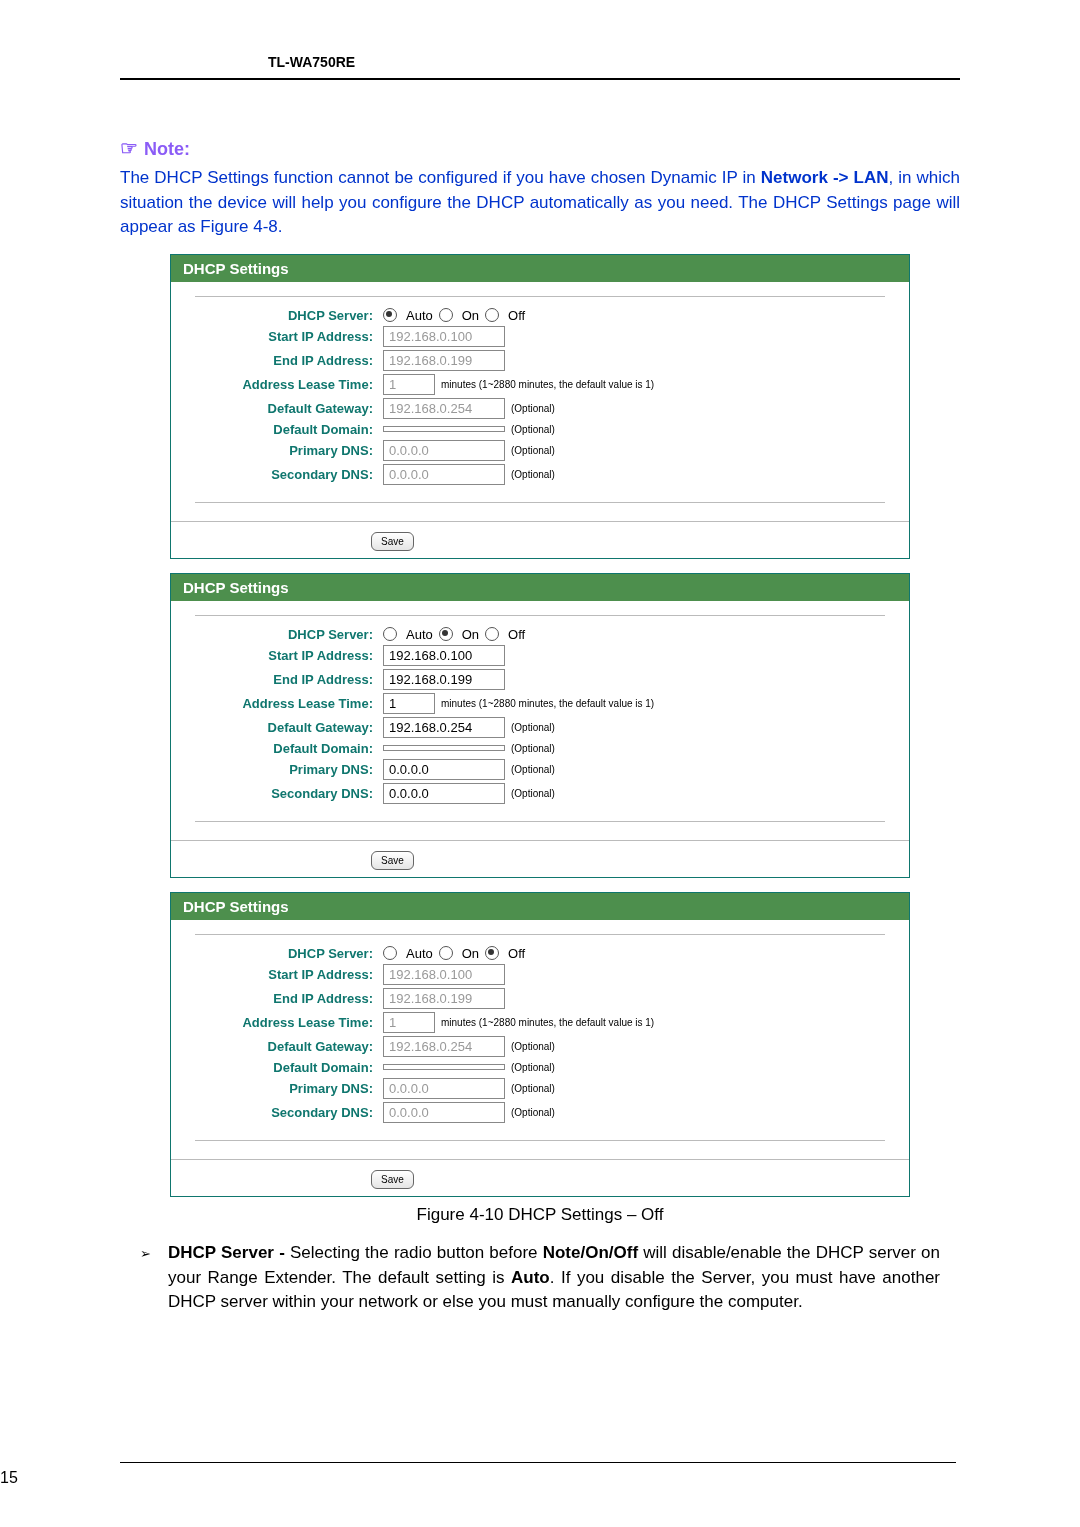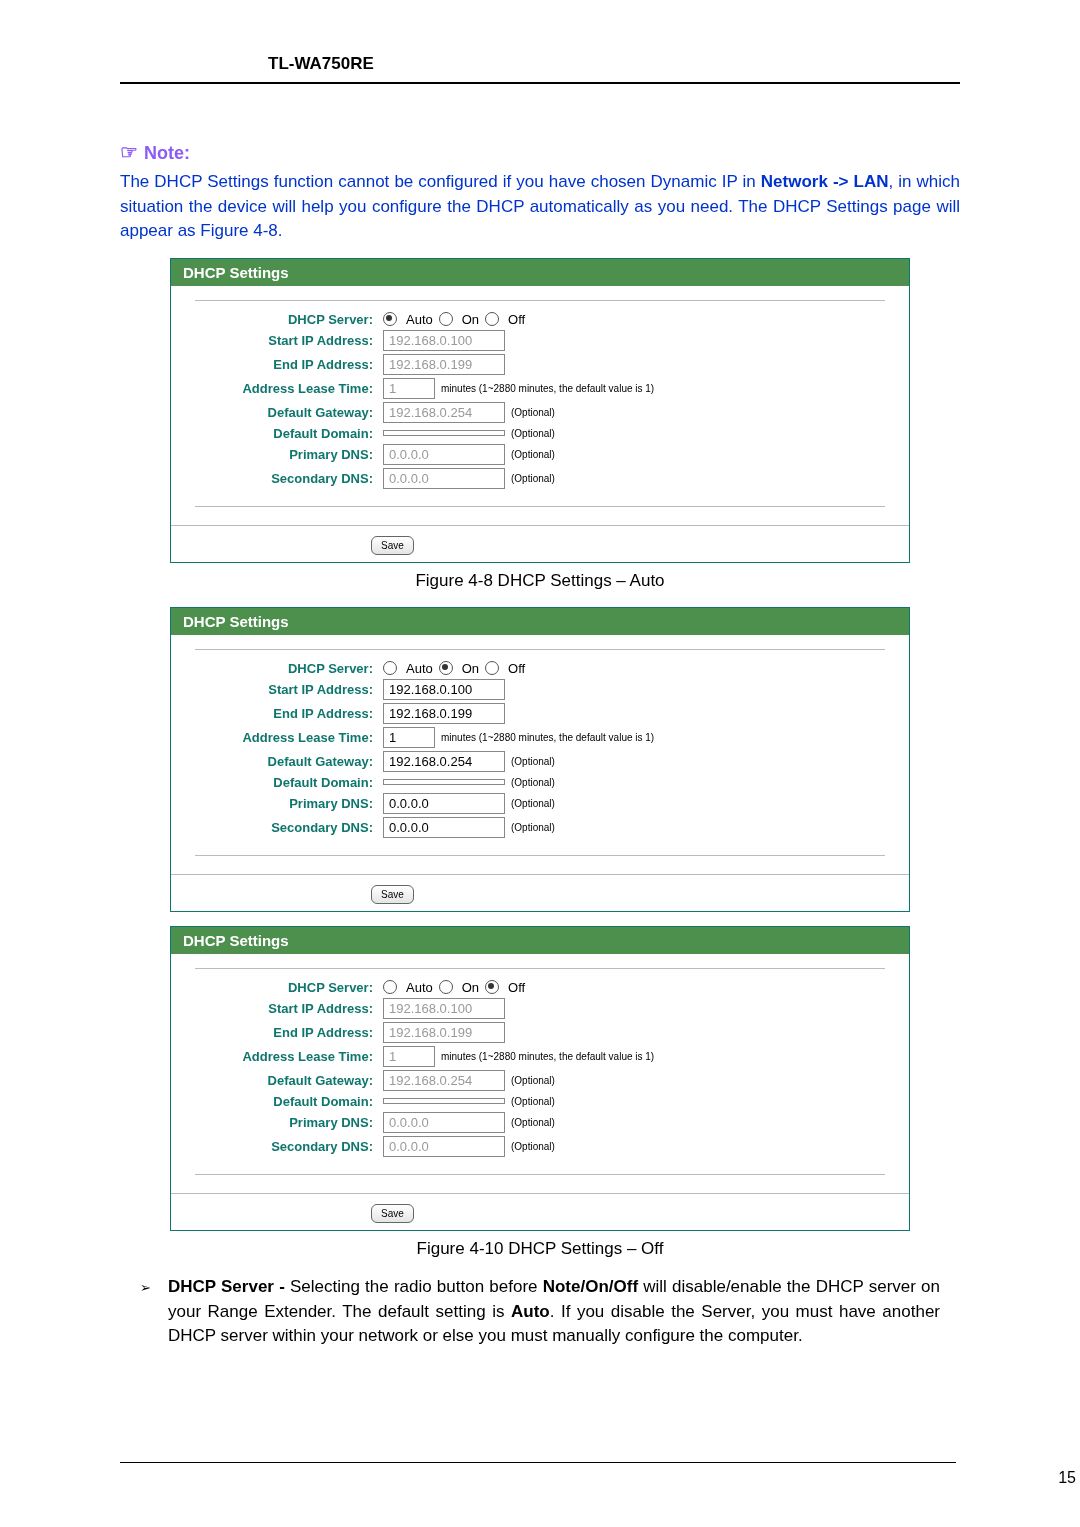--- a/index.html
+++ b/index.html
@@ -24,21 +24,21 @@
   .title-row {
     display: flex;
     align-items: stretch;
     margin: 0 0 4px 0;
   }
   .title-left {
     background: #fff;
     color: #000;
     font-weight: bold;
     padding: 4px 8px 4px 148px;
-    font-size: 17px;
+    font-size: 14px;
   }
   .title-right {
     background: #000;
     color: #fff;
     font-weight: bold;
     padding: 4px 10px;
     font-size: 17px;
     flex: 1;
   }
   .note-head {
@@ -119,21 +119,21 @@
     text-align:center; font-size:17px; margin: 8px 0 16px 0;
   }
   .desc {
     margin: 14px 20px 0 20px;
     font-size:17px;
     line-height:1.45;
     text-align:justify;
     display:flex;
   }
   .desc .arrow { width:28px; flex:none; font-size:13px; padding-top:4px;}
-  .pagenum { text-align:right; font-size:16px; position:absolute; bottom:40px; left:0; right:4px;}
+  .pagenum { text-align:left; font-size:16px; position:absolute; bottom:40px; left:0; right:4px;}
   .pagenum::before{content:""; display:block; border-top:1px solid #000; margin:0 120px 6px 120px;}
 </style>
 </head>
 <body>
 
 <div class="page">
   <div class="title-row">
     <div class="title-left">TL-WA750RE</div>
   </div>
   <div class="hr"></div>
@@ -192,21 +192,20 @@
       <div class="row">
           <div class="lbl">Secondary DNS:</div>
           <div class="txt dim">0.0.0.0</div>
           <span class="hint">(Optional)</span>
         </div>
       <div style="height:14px"></div>
       <div class="panel-sep"></div>
     </div>
     <div class="footer-row"><span class="btn">Save</span></div>
   </div>
-  <div class="caption">Figure 4-8 DHCP Settings – Auto</div>
 
   <div class="panel-wrap">
     <div class="panel-header">DHCP Settings</div>
     <div class="panel-body">
       <div class="panel-sep"></div>
       <div style="height:8px"></div>
       <div class="row">
         <div class="lbl">DHCP Server:</div>
         <div class="ctl">
           <span class="radio"></span>

